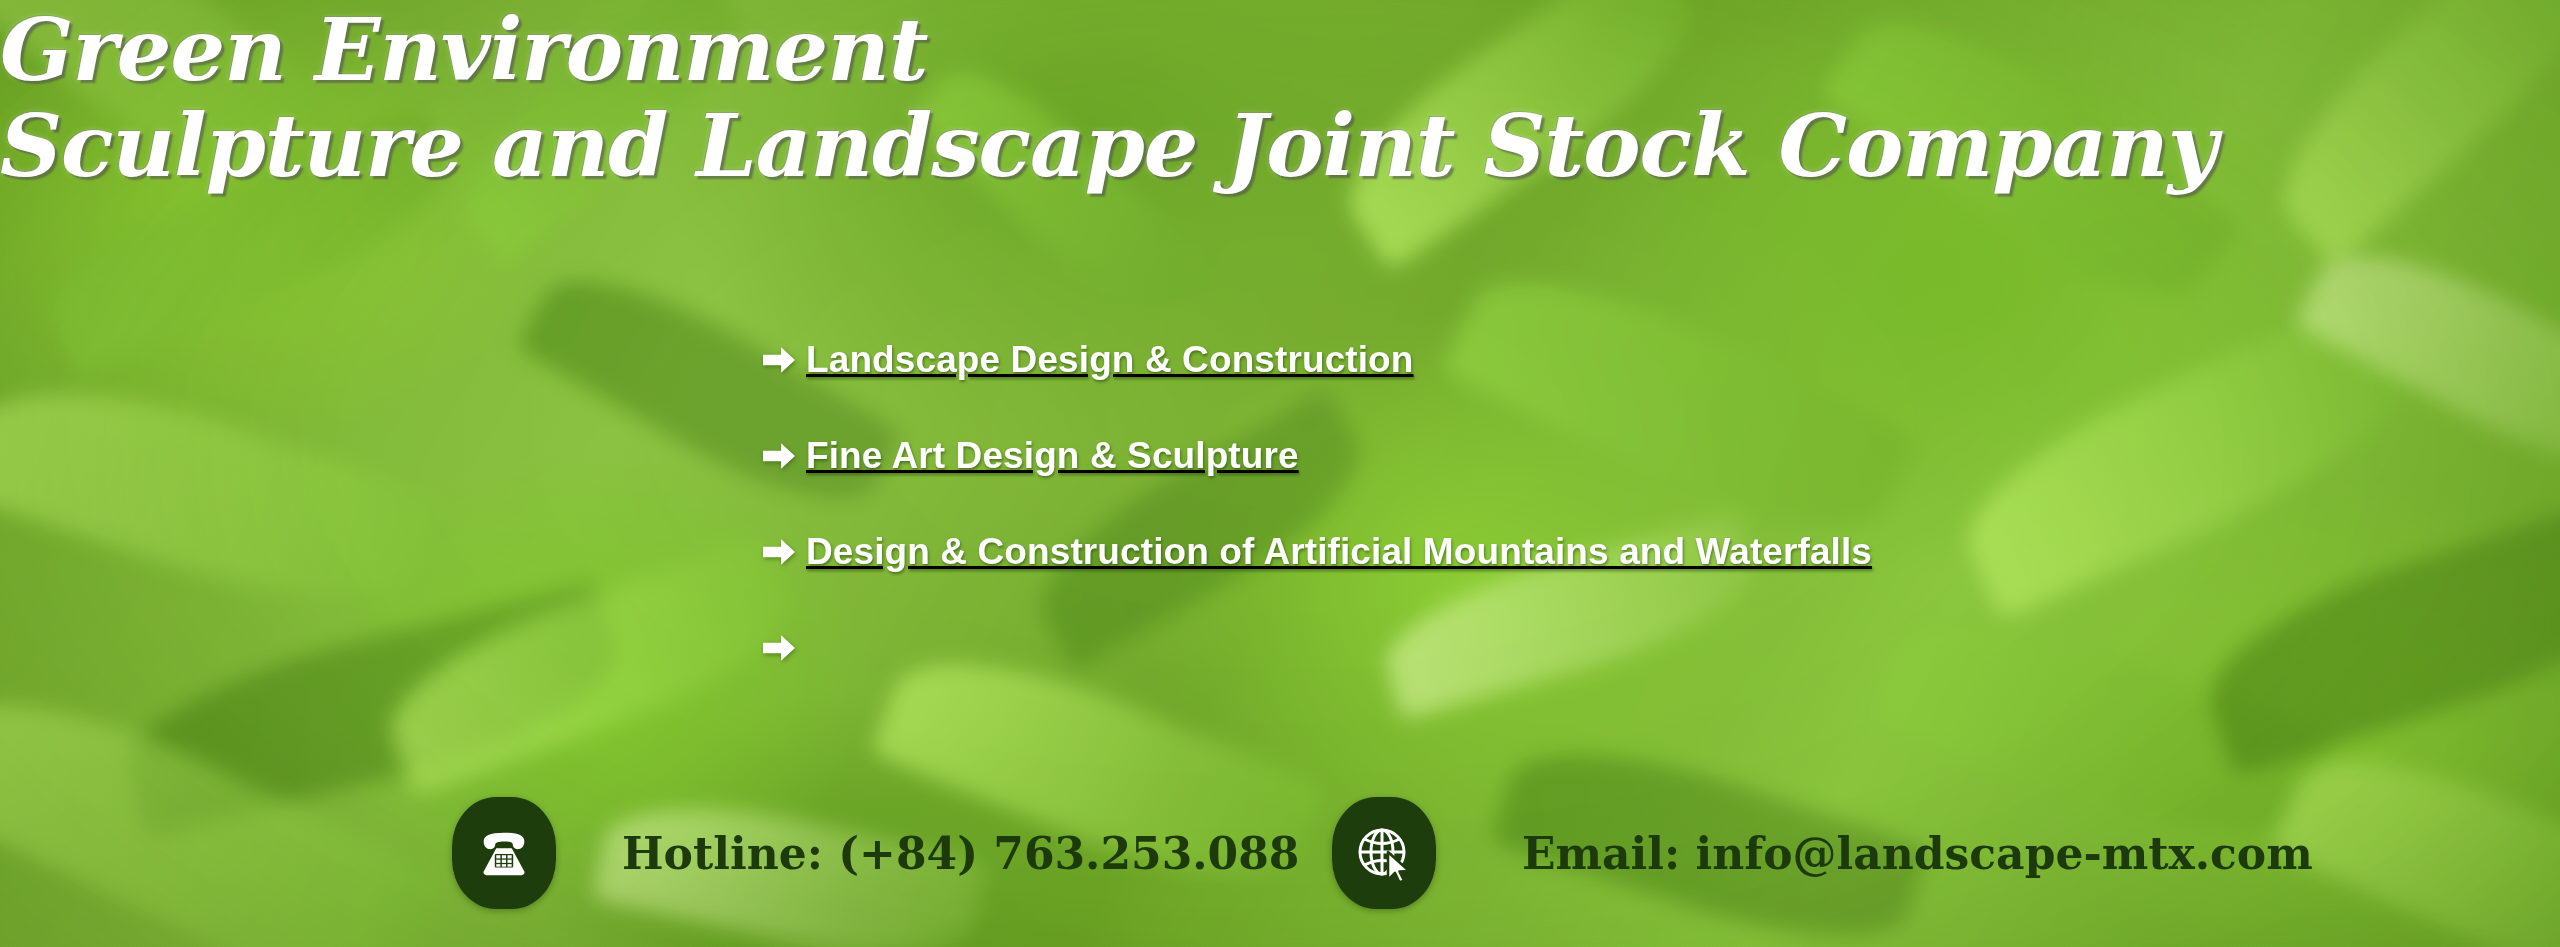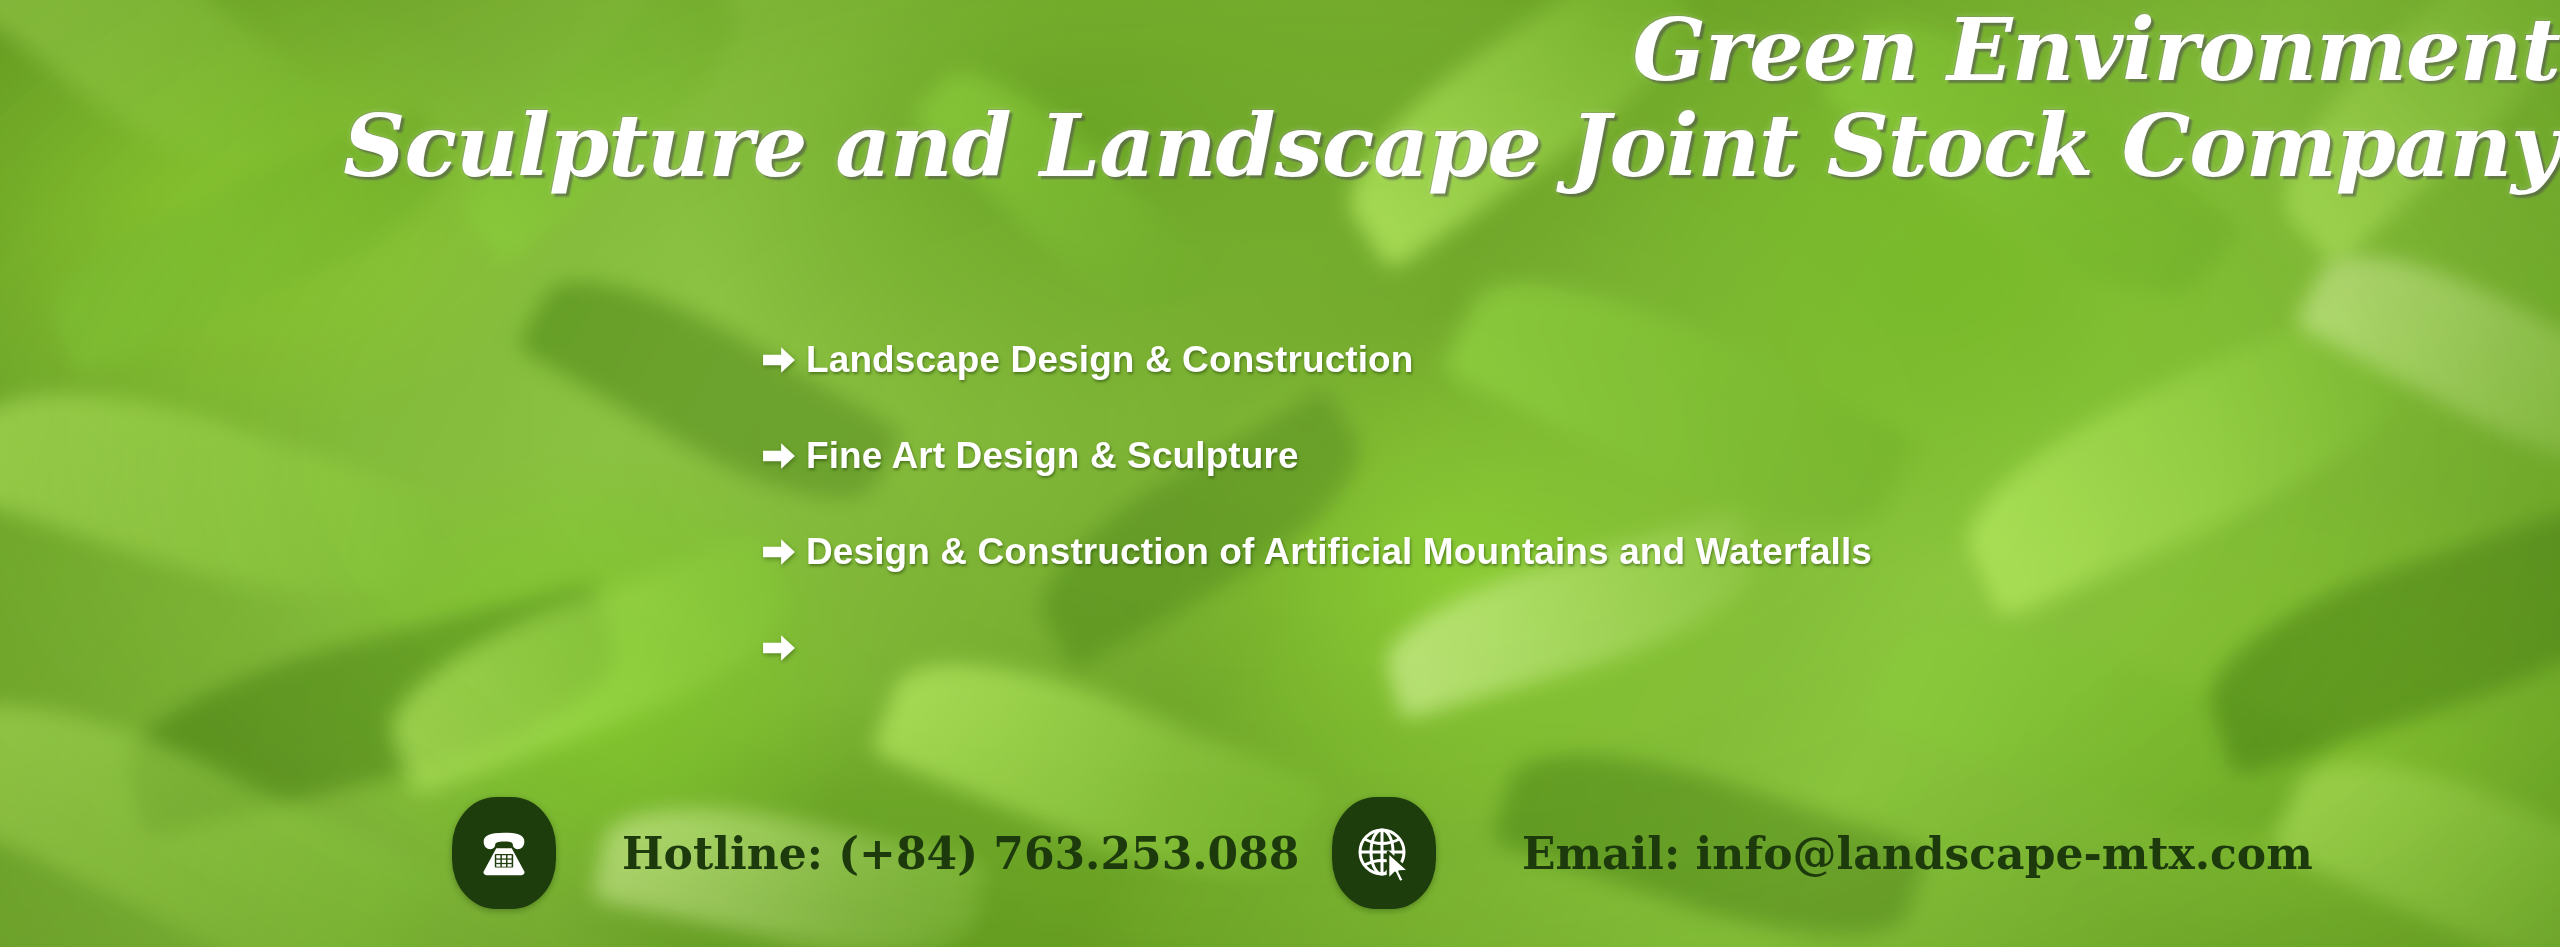--- a/index.html
+++ b/index.html
@@ -60,21 +60,21 @@
     position: absolute;
     inset: 0;
     z-index: 5;
   }
 
   .title-block {
     position: absolute;
     top: 0;
     left: 0;
     width: 2560px;
-    text-align: right;
+    text-align: left;
     padding-top: 6px;
   }
   .title-line {
     font-family: "DejaVu Serif", "Liberation Serif", serif;
     font-style: italic;
     font-weight: bold;
     color: #ffffff;
     letter-spacing: -1px;
     text-shadow:
        3px 3px 2px rgba(70,70,70,0.55),
@@ -84,20 +84,21 @@
     line-height: 1.02;
   }
   .title-line.l1 { font-size: 86px; }
   .title-line.l2 { font-size: 86px; margin-top: 8px; }
 
   
   .services {
     position: absolute;
     top: 312px;
     left: 762px;
+    text-decoration: underline;
   }
   .service-item {
     display: flex;
     align-items: center;
     height: 96px;
     white-space: nowrap;
   }
   .arrow-icon {
     flex: 0 0 auto;
     width: 34px;

